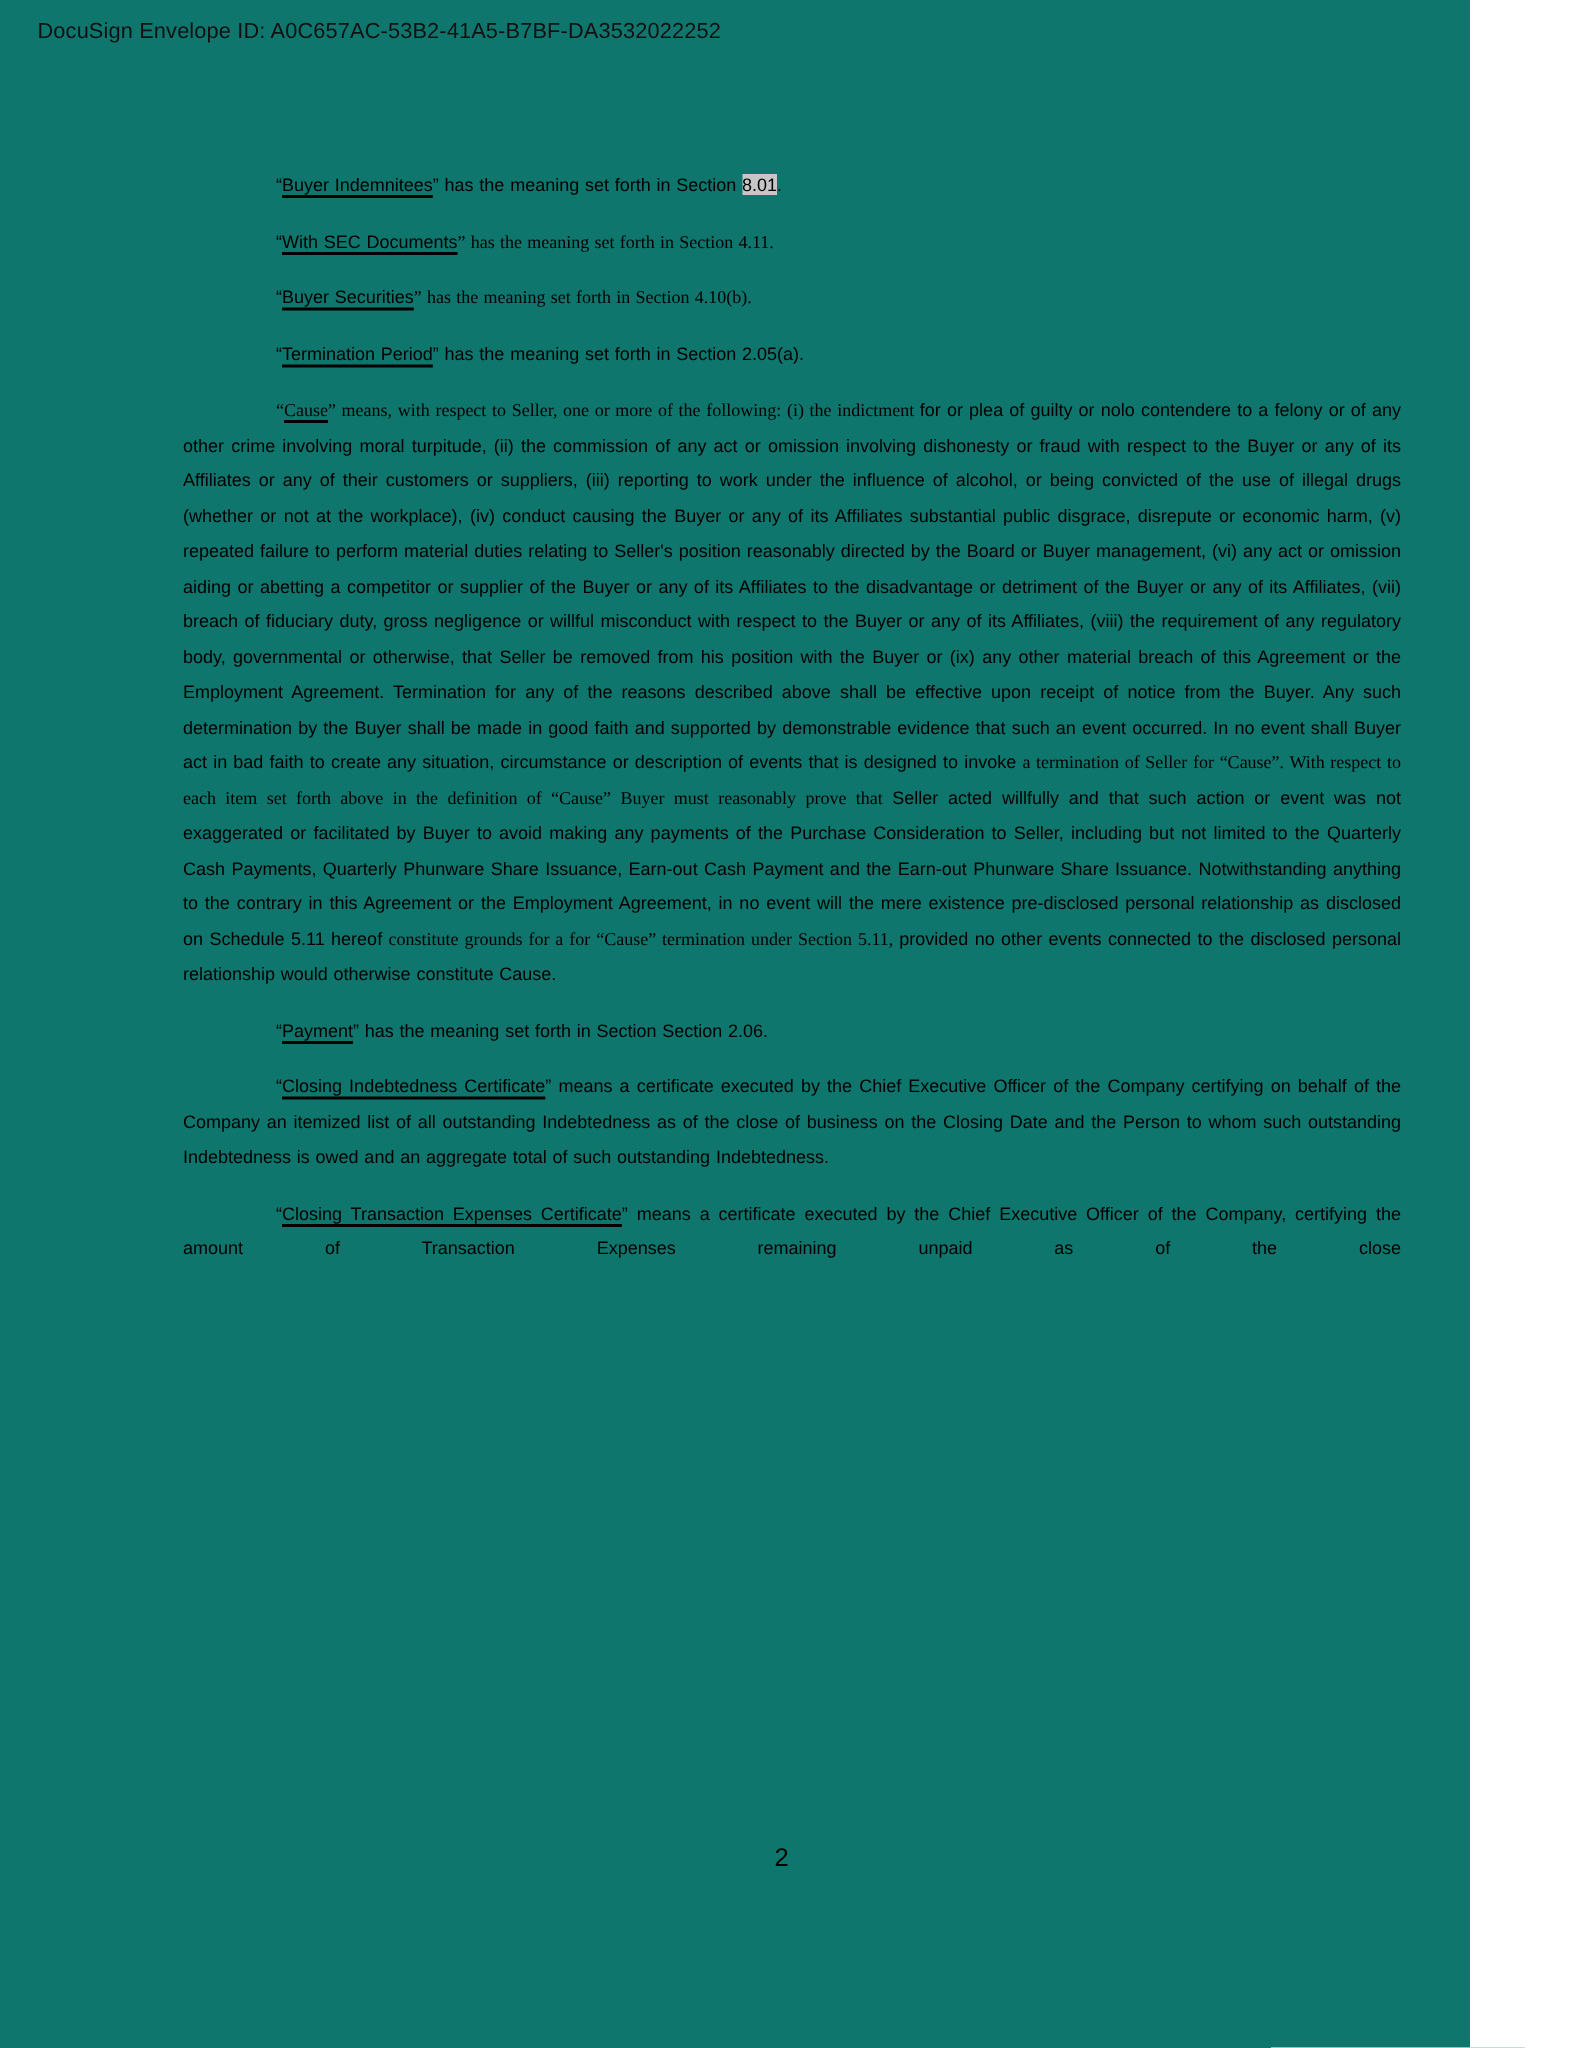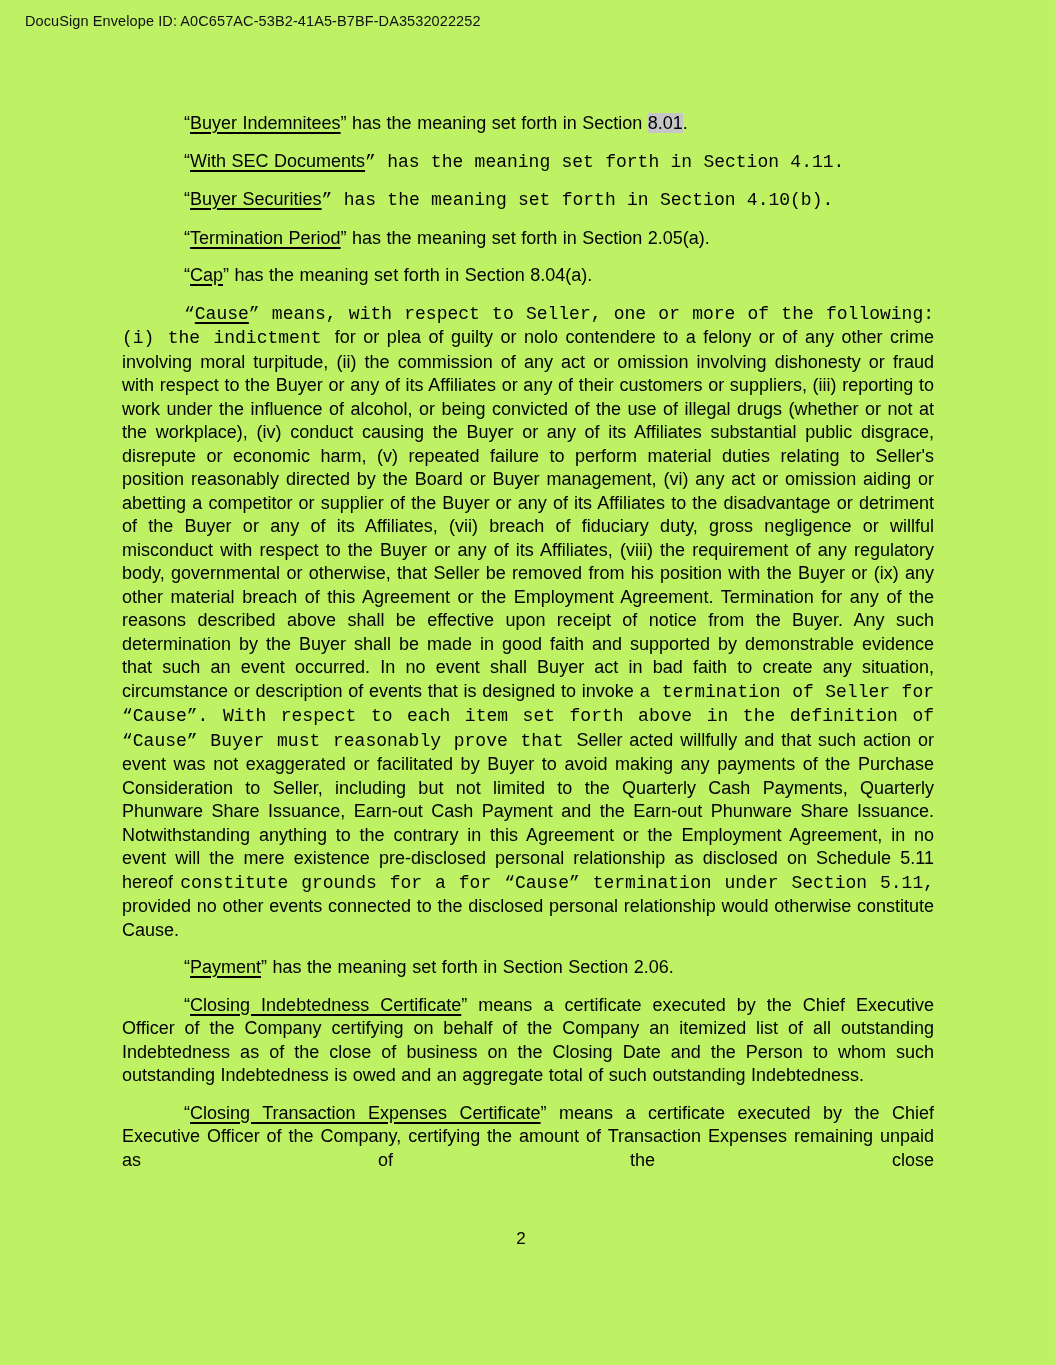--- a/index.html
+++ b/index.html
@@ -1,20 +1,20 @@
 <!DOCTYPE html>
 <html style="--hl-color: #c6c6c6;"><head>
 <meta charset="utf-8">
 <style>
   html, body { margin: 0; padding: 0; background: #ffffff; }
   .page {
     position: relative;
-    width: 1055px;
+    width: 980px;
     height: 1365px;
-    background: #bef264;
+    background: #0f766e;
     font-family: "Liberation Sans", sans-serif;
     color: #000000;
     overflow: hidden;
   }
   .docusign-header {
     position: absolute;
     left: 25px;
     top: 13px;
     font-size: 14.5px;
     letter-spacing: 0.1px;
@@ -22,28 +22,28 @@
     white-space: nowrap;
   }
   .content {
     position: absolute;
     left: 122px;
     top: 112px;
     width: 812px;
   }
   .para {
     margin: 0 0 14px 0;
-    font-size: 18px;
+    font-size: 12px;
     line-height: 23.5px;
     text-indent: 62px;
     word-spacing: 0.5px;
   }
   .justify { text-align: justify; }
   .justify-last { text-align-last: justify; }
-  .serif { font-family: Liberation Mono, monospace; }
+  .serif { font-family: Liberation Serif, serif; }
   .term {
     text-decoration: underline;
     text-underline-offset: 3px;
     text-decoration-thickness: 1.5px;
   }
   .hl { background-color: var(--hl-color, #c6c6c6); }
   .page-number {
     position: absolute;
     left: 0;
     top: 1229px;
@@ -56,21 +56,20 @@
 <body>
 
 <div class="page">
   <div class="docusign-header">DocuSign Envelope ID: A0C657AC-53B2-41A5-B7BF-DA3532022252</div>
 
   <div class="content">
       <p class="para"><span>“</span><span class="term">Buyer Indemnitees</span><span>” has the meaning set forth in Section </span><span class="hl">8.01</span><span>.</span></p>
       <p class="para"><span>“</span><span class="term">With SEC Documents</span><span class="serif">” has the meaning set forth in Section 4.11.</span></p>
       <p class="para"><span>“</span><span class="term">Buyer Securities</span><span class="serif">” has the meaning set forth in Section 4.10(b).</span></p>
       <p class="para"><span>“</span><span class="term">Termination Period</span><span>” has the meaning set forth in Section 2.05(a).</span></p>
-      <p class="para"><span>“</span><span class="term">Cap</span><span>” has the meaning set forth in Section 8.04(a).</span></p>
       <p class="para justify"><span class="serif">“</span><span class="term serif">Cause</span><span class="serif">” means, with respect to Seller, one or more of the following: (i) the indictment </span><span>for or plea of guilty or nolo contendere to a felony or of any other crime involving moral turpitude, (ii) the commission of any act or omission involving dishonesty or fraud with respect to the Buyer or any of its Affiliates or any of their customers or suppliers, (iii) reporting to work under the influence of alcohol, or being convicted of the use of illegal drugs (whether or not at the workplace), (iv) conduct causing the Buyer or any of its Affiliates substantial public disgrace, disrepute or economic harm, (v) repeated failure to perform material duties relating to Seller's position reasonably directed by the Board or Buyer management, (vi) any act or omission aiding or abetting a competitor or supplier of the Buyer or any of its Affiliates to the disadvantage or detriment of the Buyer or any of its Affiliates, (vii) breach of fiduciary duty, gross negligence or willful misconduct with respect to the Buyer or any of its Affiliates, (viii) the requirement of any regulatory body, governmental or otherwise, that Seller be removed from his position with the Buyer or (ix) any other material breach of this Agreement or the Employment Agreement. Termination for any of the reasons described above shall be effective upon receipt of notice from the Buyer. Any such determination by the Buyer shall be made in good faith and supported by demonstrable evidence that such an event occurred. In no event shall Buyer act in bad faith to create any situation, circumstance or description of events that is designed to invoke </span><span class="serif">a termination of Seller for “Cause”. With respect to each item set forth above in the definition of “Cause” Buyer must reasonably prove that </span><span>Seller acted willfully and that such action or event was not exaggerated or facilitated by Buyer to avoid making any payments of the Purchase Consideration to Seller, including but not limited to the Quarterly Cash Payments, Quarterly Phunware Share Issuance, Earn-out Cash Payment and the Earn-out Phunware Share Issuance. Notwithstanding anything to the contrary in this Agreement or the Employment Agreement, in no event will the mere existence pre-disclosed personal relationship as disclosed on Schedule 5.11 hereof </span><span class="serif">constitute grounds for a for “Cause” termination under Section 5.11, </span><span>provided no other events connected to the disclosed personal relationship would otherwise constitute Cause.</span></p>
       <p class="para"><span>“</span><span class="term">Payment</span><span>” has the meaning set forth in Section Section 2.06.</span></p>
       <p class="para justify"><span>“</span><span class="term">Closing Indebtedness Certificate</span><span>” means a certificate executed by the Chief Executive Officer of the Company certifying on behalf of the Company an itemized list of all outstanding Indebtedness as of the close of business on the Closing Date and the Person to whom such outstanding Indebtedness is owed and an aggregate total of such outstanding Indebtedness.</span></p>
       <p class="para justify justify-last"><span>“</span><span class="term">Closing Transaction Expenses Certificate</span><span>” means a certificate executed by the Chief Executive Officer of the Company, certifying the amount of Transaction Expenses remaining unpaid as of the close</span></p>
     </div>
 
   <div class="page-number">2</div>
 </div>
 
 </body></html>

